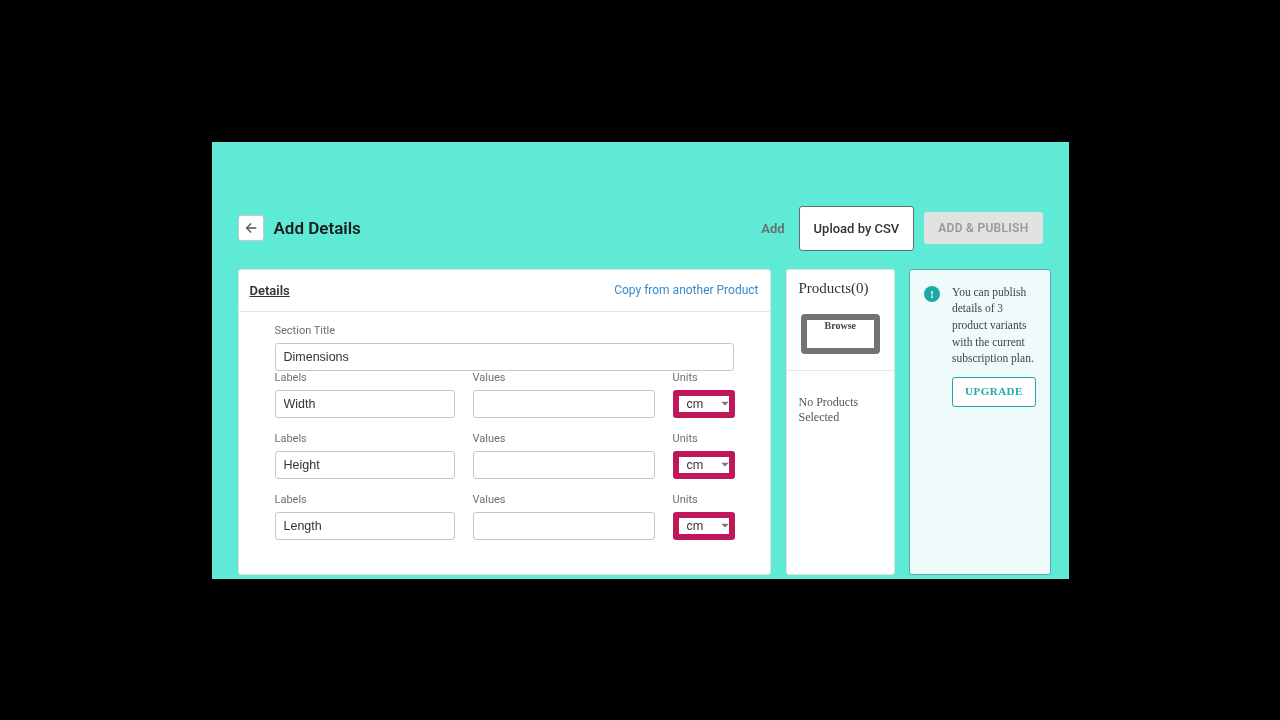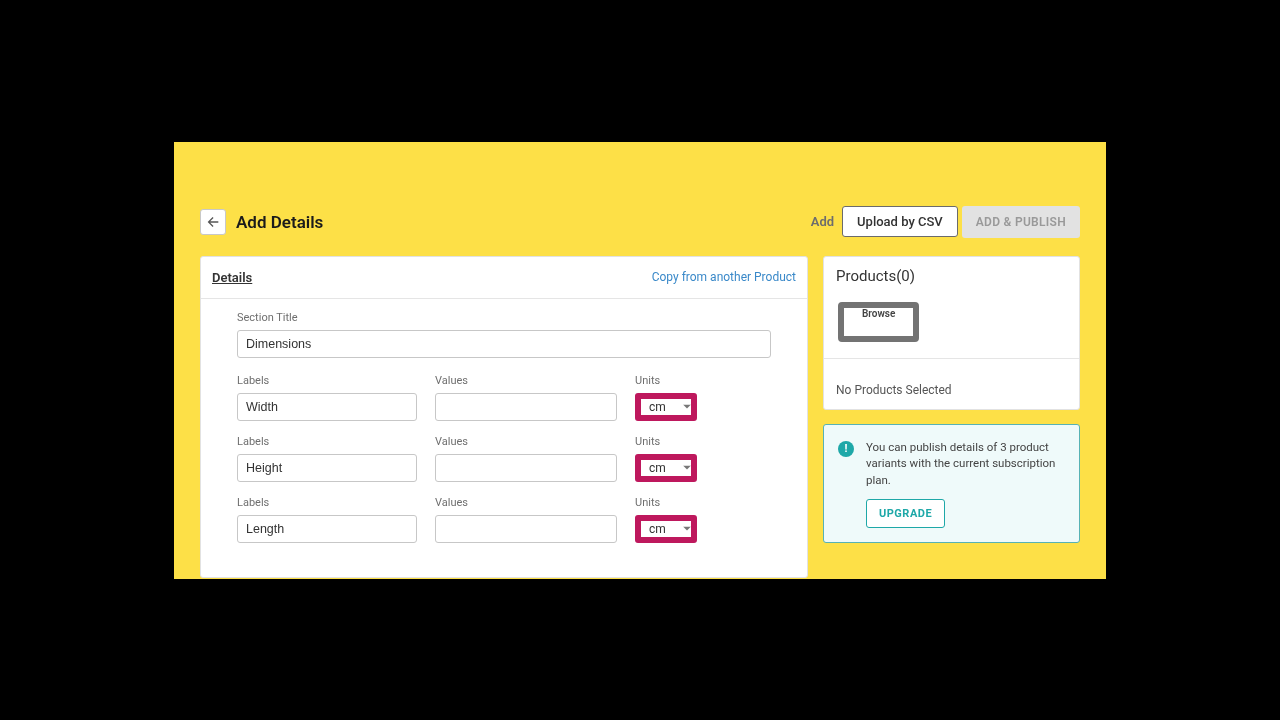--- a/index.html
+++ b/index.html
@@ -5,23 +5,23 @@
     * { box-sizing: border-box; margin: 0; padding: 0; }
     html, body { width: 1280px; height: 720px; }
     body {
       background: #000;
       font-family: -apple-system, BlinkMacSystemFont, "Segoe UI", Roboto, "Helvetica Neue", Arial, sans-serif;
       display: flex;
       align-items: center;
       justify-content: center;
     }
     .app-window {
-      width: 932px;
+      width: 857px;
       height: 437px;
-      background: #fde047;
+      background: #5eead4;
       overflow: hidden;
       position: relative;
       box-shadow: 0 0 4px rgba(0,0,0,0.3);
     }
     .header-bar {
       display: flex;
       align-items: center;
       justify-content: space-between;
       padding: 14px 26px 18px 26px;
       margin-top: 50px;
@@ -44,38 +44,38 @@
     }
     .back-btn svg { width: 16px; height: 16px; }
     .page-title {
       font-size: 17px;
       font-weight: 600;
       color: #1b1b1b;
     }
     .header-right {
       display: flex;
       align-items: center;
-      gap: 4px;
+      gap: 10px;
       justify-content: flex-end;
     }
     .btn-plain {
       font-size: 13px;
       font-weight: 600;
       color: #6d6d6d;
       padding: 8px 4px;
       cursor: pointer;
     }
     .btn-outline {
       font-size: 13px;
       font-weight: 500;
       color: #323232;
       background: #fff;
       border: 1px solid #6b6b6b;
       border-radius: 3px;
-      padding: 7px 14px;
+      padding: 14px 14px;
       cursor: pointer;
     }
     .btn-disabled {
       font-size: 12px;
       font-weight: 600;
       color: #999;
       background: #e2e2e2;
       border-radius: 3px;
       padding: 9px 14px;
       letter-spacing: 0.3px;
@@ -126,21 +126,21 @@
     .text-input {
       width: 100%;
       height: 28px;
       border: 1px solid #c7c7c7;
       border-radius: 3px;
       padding: 0 8px;
       font-size: 12.5px;
       color: #333;
       background: #fff;
     }
-    .section-title-row { margin-bottom: 16px; }
+    .section-title-row { margin-bottom: 0; }
     .row {
       display: grid;
       grid-template-columns: 180px 182px 62px;
       gap: 18px;
       margin-bottom: 14px;
       align-items: end;
     }
     .select-wrap {
       position: relative;
     }
@@ -162,22 +162,22 @@
       right: 6px;
       top: 50%;
       transform: translateY(-50%);
       pointer-events: none;
     }
     .select-caret svg { width: 8px; height: 5px; display:block; }
     
     .right-col {
       width: 257px;
       display: flex;
-      flex-direction: column;
       gap: 14px;
+      font-family: Liberation Serif, serif;
     }
     .products-card {}
     .products-header {
       padding: 9px 12px 9px 12px;
     }
     .products-title {
       font-size: 15px;
       color: #333;
     }
     .products-search-row {

